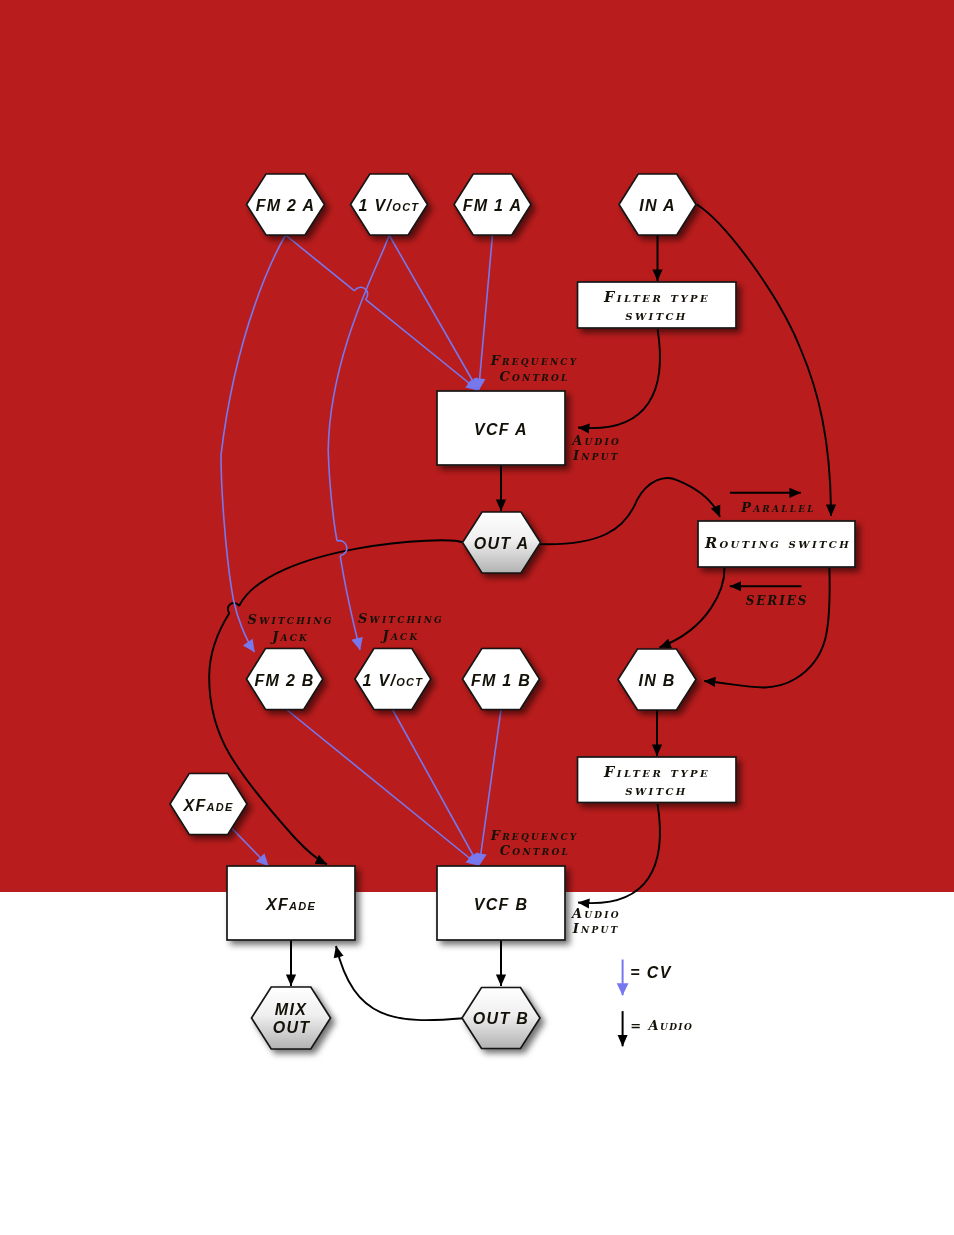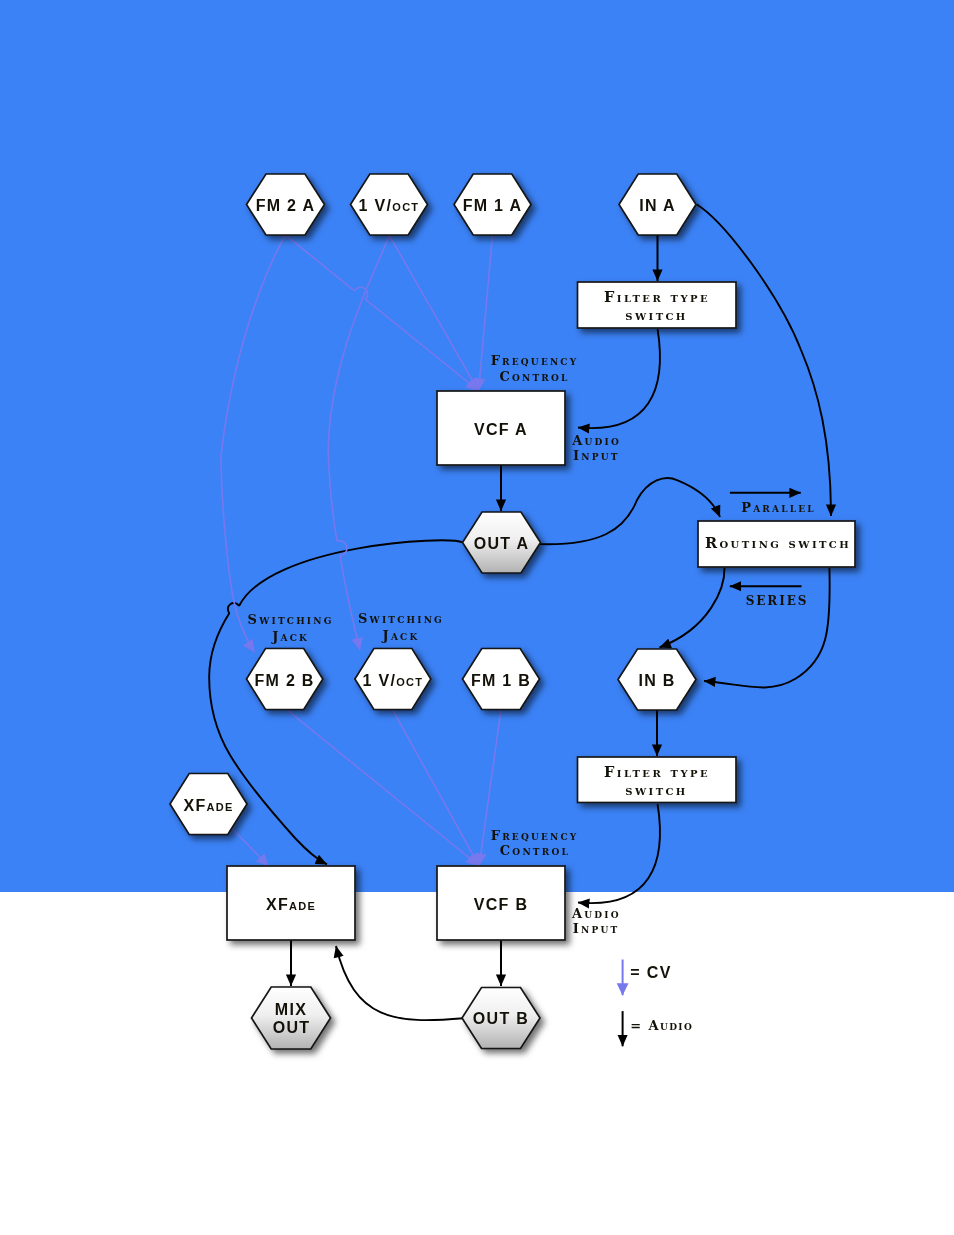--- a/index.html
+++ b/index.html
@@ -1,18 +1,18 @@
 <!DOCTYPE html>
 <html><head>
 <meta charset="utf-8">
 <title>VCF Signal Flow Diagram</title>
 <style>
   html,body{margin:0;padding:0;background:#ffffff;}
   body{width:954px;height:1235px;overflow:hidden;font-family:"Liberation Sans",sans-serif;}
-  #stage{position:relative;width:954px;height:892px;background:#3b82f6;}
+  #stage{position:relative;width:954px;height:892px;background:#b91c1c;font-style:italic;}
   svg#diagram{position:absolute;left:0;top:0;width:954px;height:1235px;display:block;}
 
   
   text.node-lbl{
     font-family:"Liberation Sans",sans-serif;
     font-weight:bold;
     font-variant:small-caps;
     font-size:16px;
     letter-spacing:1.3px;
     fill:#131108;

